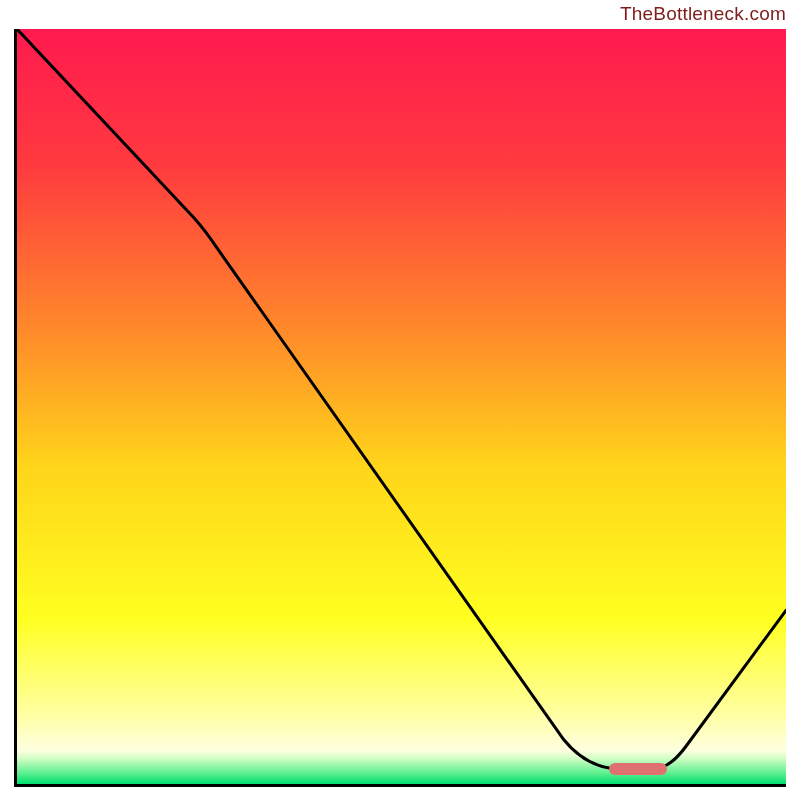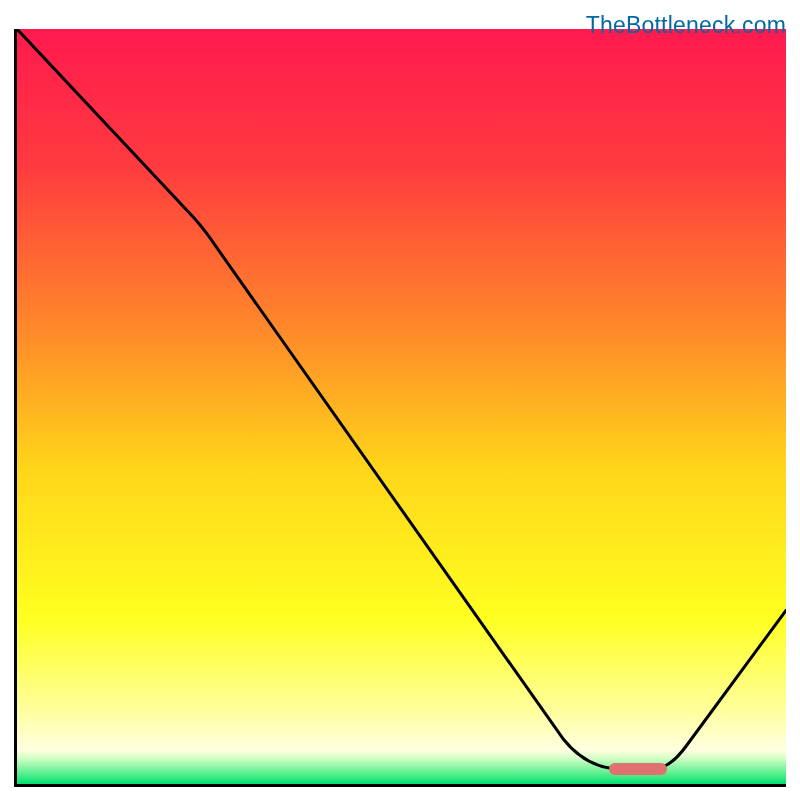--- a/index.html
+++ b/index.html
@@ -9,26 +9,26 @@
     height: 800px;
     background: #ffffff;
   }
   .container {
     position: relative;
     width: 800px;
     height: 800px;
   }
   .watermark {
     position: absolute;
-    top: 12px;
+    top: 3px;
     right: 14px;
     font-family: Arial, Helvetica, sans-serif;
-    font-size: 23px;
+    font-size: 19px;
     letter-spacing: 0.2px;
-    color: #0369a1;
+    color: #7f1d1d;
     font-weight: 500;
     z-index: 10;
   }
   .plot-frame {
     position: absolute;
     left: 14px;
     top: 29px;
     width: 772px;
     height: 758px;
     border: 3px solid #000000;

